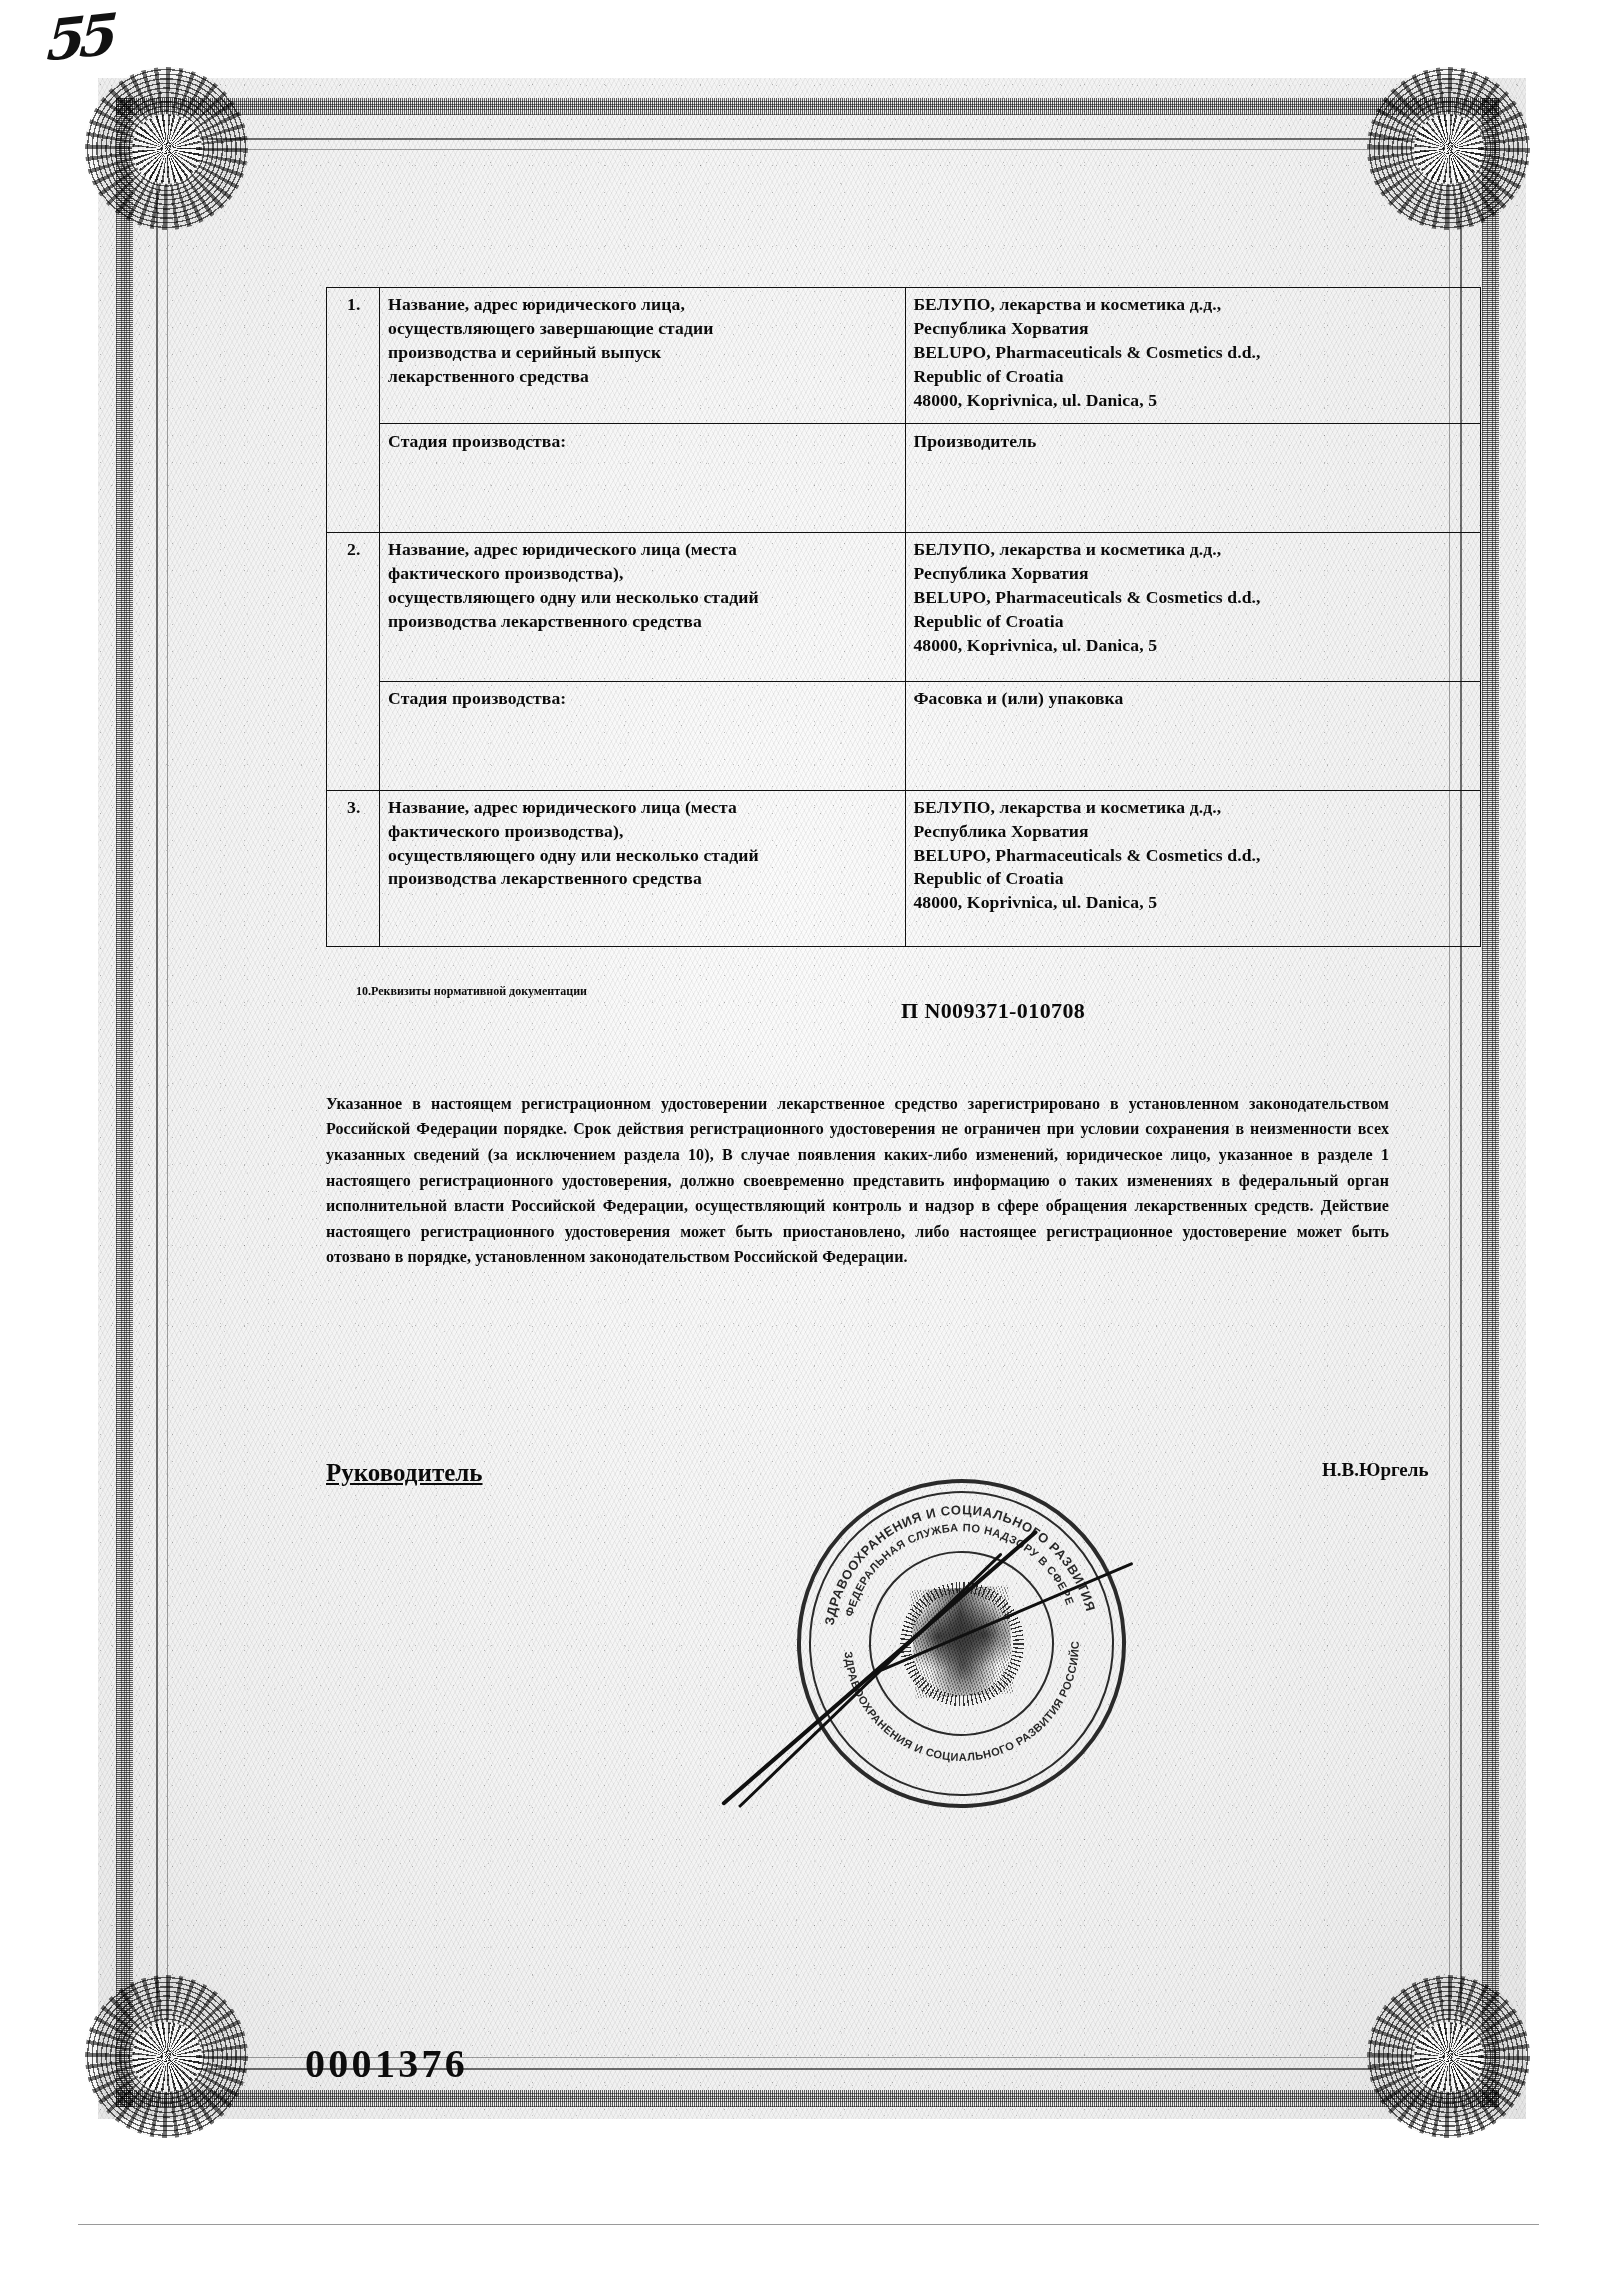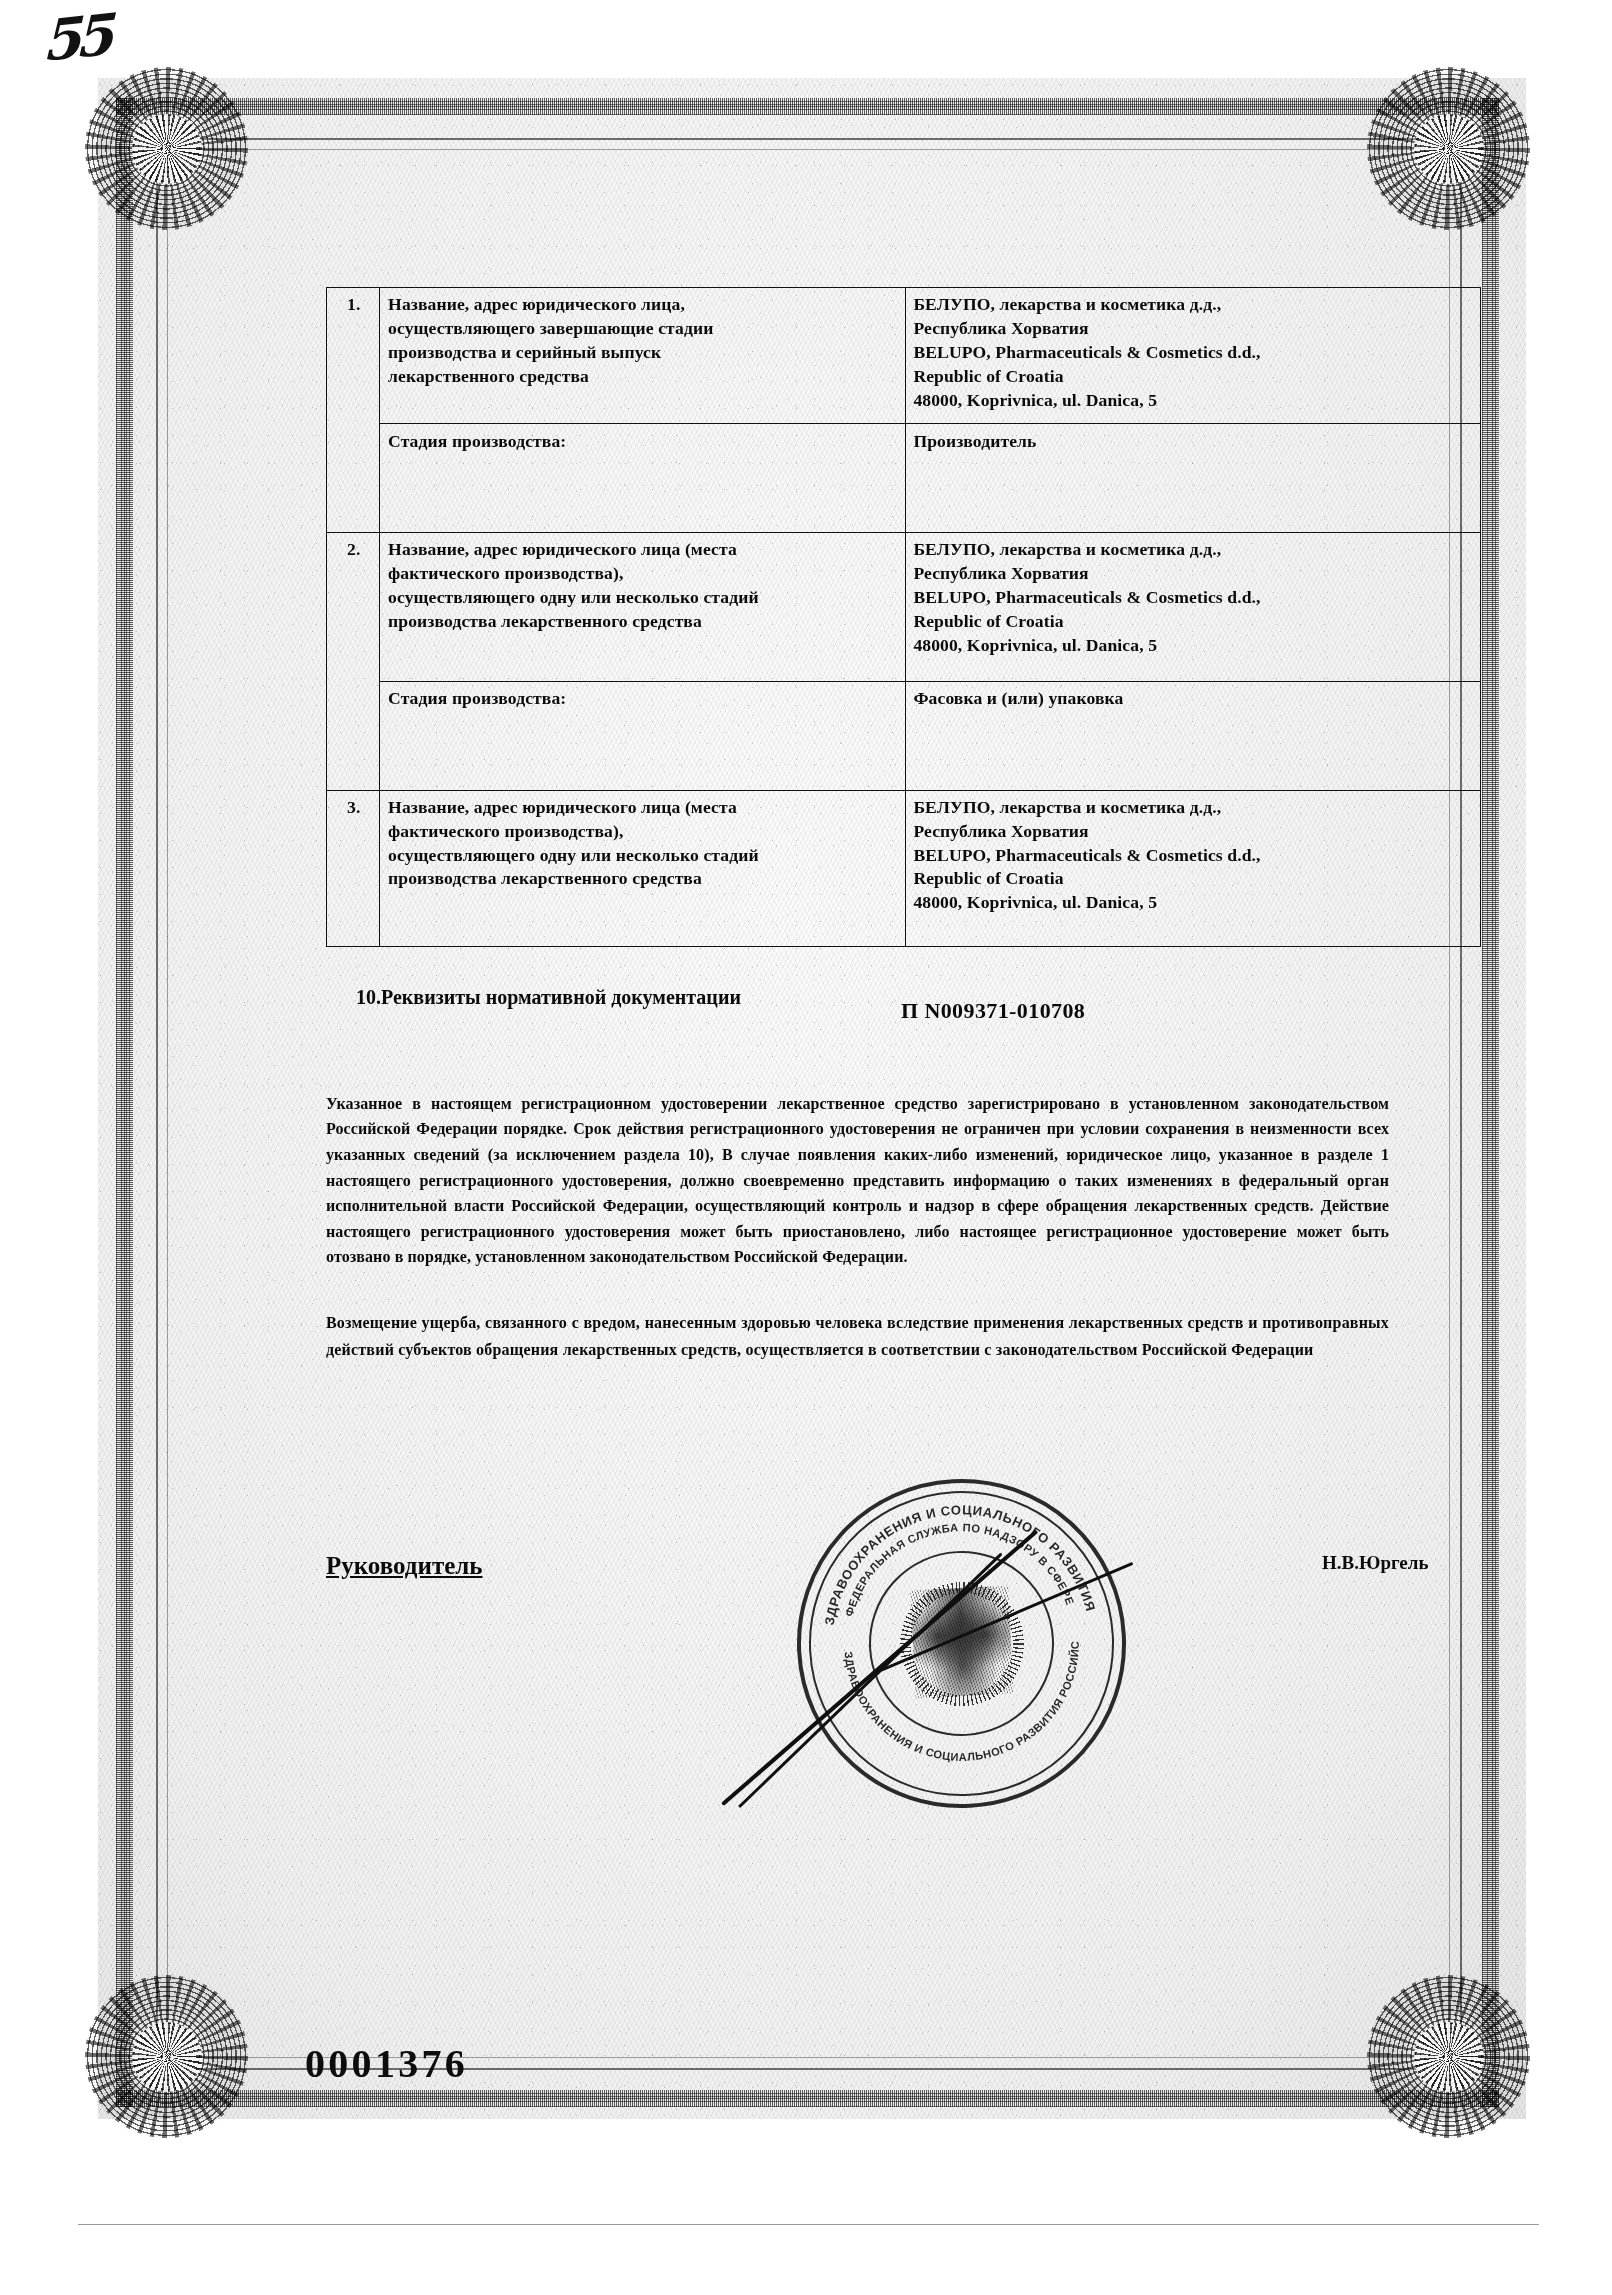--- a/index.html
+++ b/index.html
@@ -158,21 +158,21 @@
   
   .sec10 {
     position: relative;
     margin-top: 37px;
     height: 70px;
   }
   .sec10-title {
     position: absolute;
     left: 30px; top: 0;
     width: 417px;
-    font-size: 20px;
+    font-size: 12px;
     font-weight: 700;
     line-height: 1.30;
     font-family: Liberation Serif, serif;
   }
   .sec10-code {
     position: absolute;
     left: 567px; top: 14.3px;
     font-size: 22px;
     font-weight: 600;
     letter-spacing: 0.4px;
@@ -387,21 +387,20 @@
       </tbody>
     </table>
 
     <div class="sec10">
       <div class="sec10-title">10.Реквизиты нормативной документации</div>
       <div class="sec10-code">П N009371-010708</div>
     </div>
 
     <p class="para">Указанное в настоящем регистрационном удостоверении лекарственное средство зарегистрировано в установленном законодательством Российской Федерации порядке. Срок действия регистрационного удостоверения не ограничен при условии сохранения в неизменности всех указанных сведений (за исключением раздела 10), В случае появления каких-либо изменений, юридическое лицо, указанное в разделе 1 настоящего регистрационного удостоверения, должно своевременно представить информацию о таких изменениях в федеральный орган исполнительной власти Российской Федерации, осуществляющий контроль и надзор в сфере обращения лекарственных средств. Действие настоящего регистрационного удостоверения может быть приостановлено, либо настоящее регистрационное удостоверение может быть отозвано в порядке, установленном законодательством Российской Федерации.</p>
 
-    <p class="para bold">Возмещение ущерба, связанного с вредом, нанесенным здоровью человека вследствие применения лекарственных средств и противоправных действий субъектов обращения лекарственных средств, осуществляется в соответствии с законодательством Российской Федерации</p>
 
     <div class="sig-row">
       <div class="sig-title">Руководитель</div>
       <div class="sig-name">Н.В.Юргель</div>
     </div>
 
   </div>
 
   <div class="seal-wrap">
     <div class="seal">

